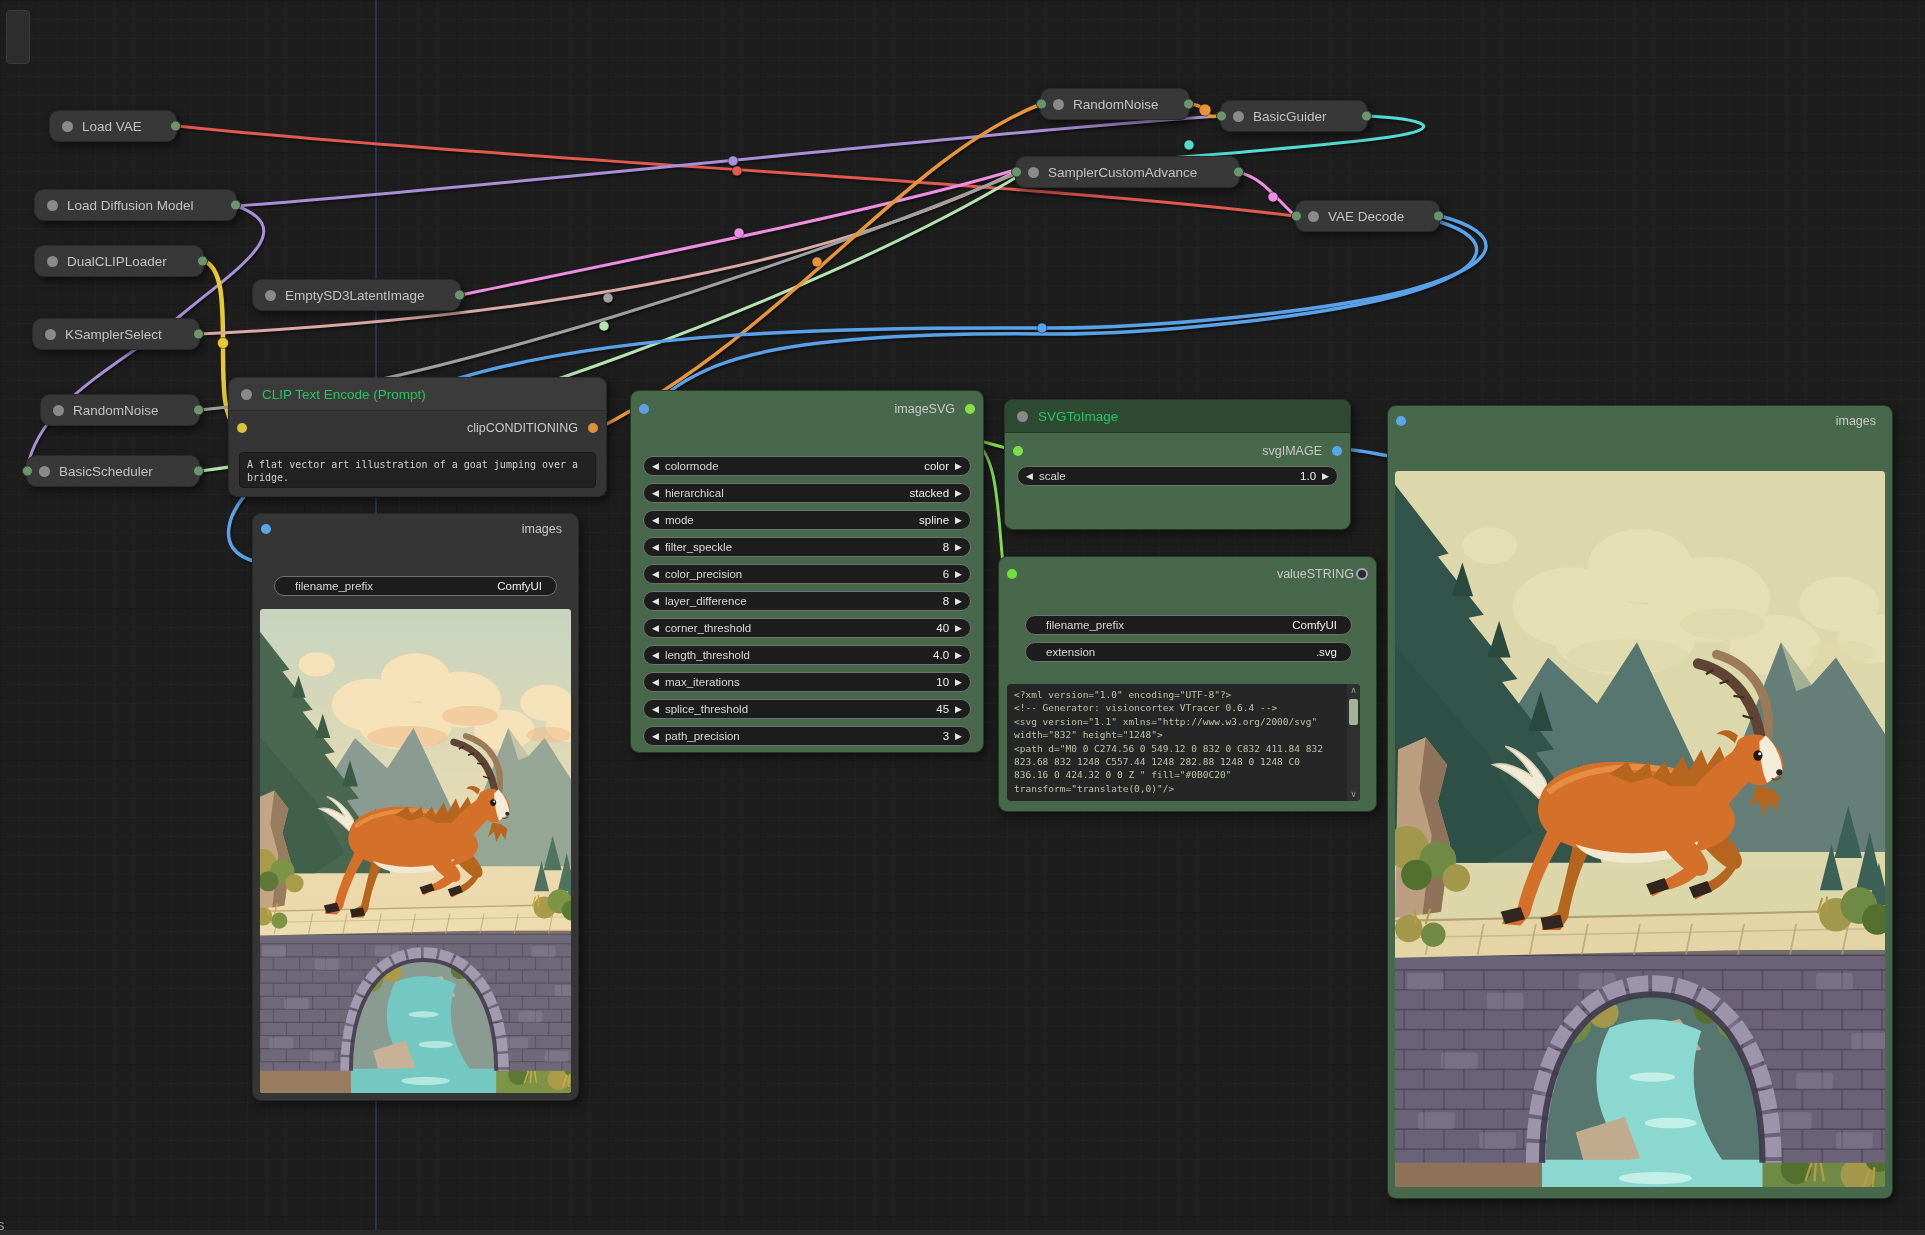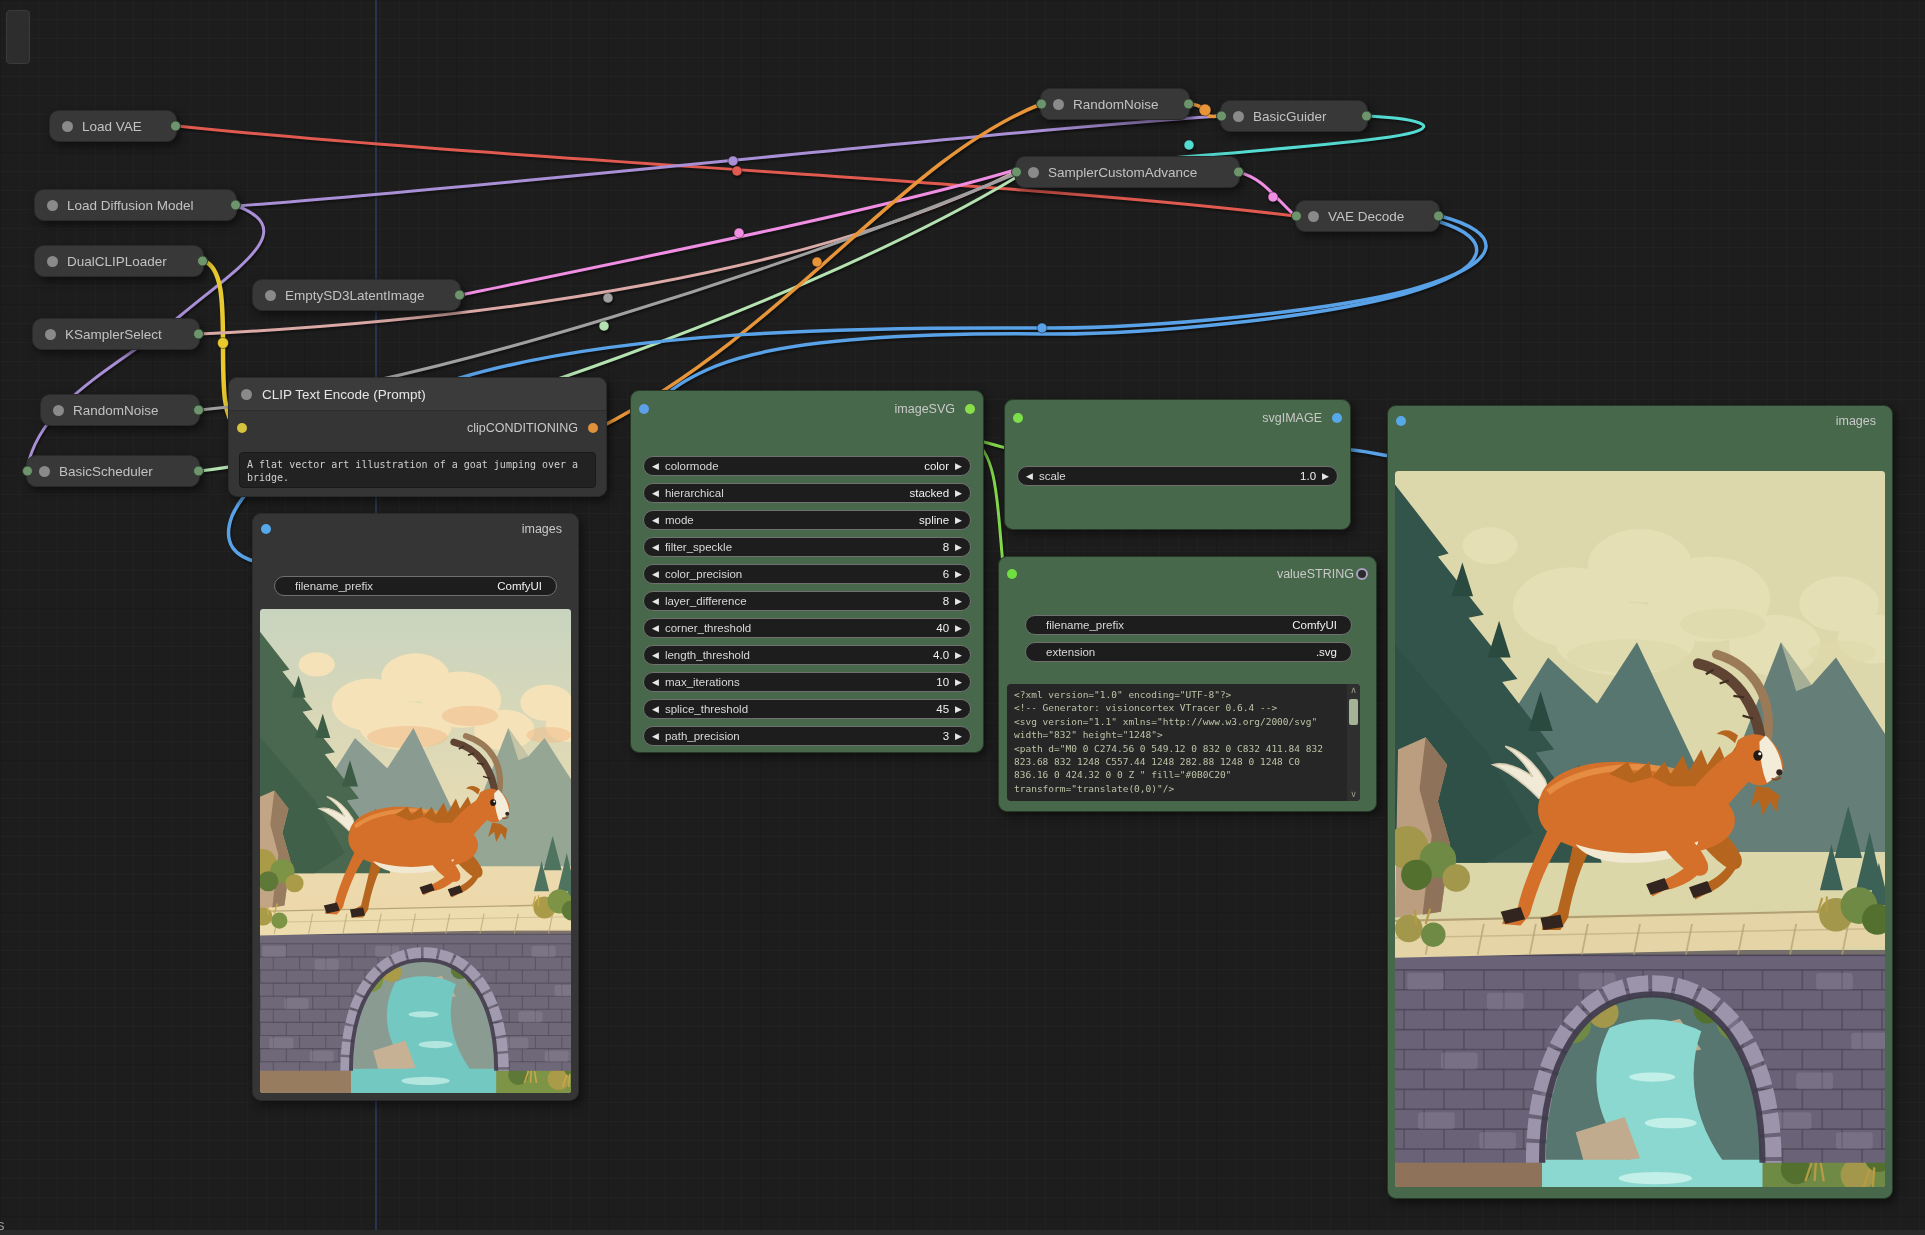--- a/index.html
+++ b/index.html
@@ -31,21 +31,21 @@
   .tdot{width:11px;height:11px;border-radius:50%;background:#8a8a8a;flex:0 0 auto;}
   .clabel{color:#c2c2c2;font-size:13.5px;white-space:nowrap;}
   .edot{position:absolute;width:9px;height:9px;border-radius:50%;background:#6d946d;border:1px solid #2f3f2f;top:50%;transform:translateY(-50%);}
   .edot.l{left:-5px;} .edot.r{right:-5px;}
 
   .dark{background:#353535;border:1px solid #2a2a2a;}
   .green{background:#47684b;border:1px solid #263826;}
   .hdr{height:32px;display:flex;align-items:center;gap:10px;padding:0 12px;border-radius:8px 8px 0 0;}
   .dark .hdr{background:#3b3b3b;border-bottom:1px solid #2d2d2d;}
   .green .hdr{background:#2e4a33;border-bottom:1px solid #24371f;}
-  .hdr .title{color:#e5e5e5;font-size:13.5px;white-space:nowrap;}
+  .hdr .title{color:#22c55e;font-size:13.5px;white-space:nowrap;}
 
   .prow{position:relative;height:22px;display:flex;align-items:center;padding:0 16px;justify-content:flex-end;}
   .plabel{color:#c9c9c9;font-size:12.5px;}
   .plabel.out{text-align:right;}
   .pdot{position:absolute;width:10px;height:10px;border-radius:50%;top:50%;transform:translateY(-50%);}
   .pdot.in{left:8px;} .pdot.out{right:8px;}
   .pdot.hollow{background:#2b2b2b;border:2px solid #aaa0c2;width:8px;height:8px;}
 
   .wlist{position:absolute;left:0;right:0;}
   .wrow{height:20px;margin:0 12px 7px 12px;background:#1d1d1d;border:1px solid #707070;
@@ -564,20 +564,24 @@
       <div class="wrow">
         <span class="arr">◀</span>
         <span class="wl">path_precision</span>
         <span class="wv">3</span>
         <span class="arr">▶</span>
       </div>
     </div>
 </div>
 
 <div class="node green" style="left:1004px;top:399px;width:345px;height:129px">
+  <div class="hdr">
+    <span class="tdot"></span>
+    <span class="title">SVGToImage</span>
+  </div>
   <div class="prow" style="margin-top:7px">
     <span class="pdot in" style="background:#7be04a"></span>
     <span class="plabel" style="margin-left:12px">svg</span>
     <span class="plabel out" style="margin-right:12px">IMAGE</span>
     <span class="pdot out" style="background:#57a8e8"></span>
   </div>
   <div class="wlist" style="top:66px">
       <div class="wrow">
         <span class="arr">◀</span>
         <span class="wl">scale</span>

